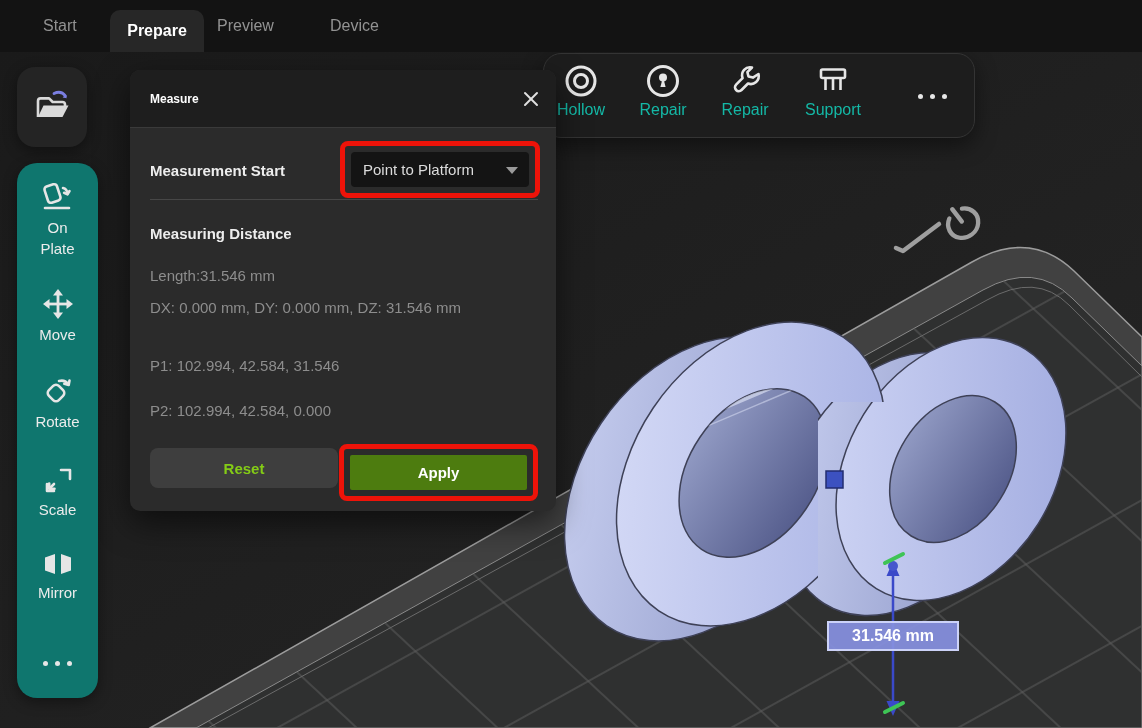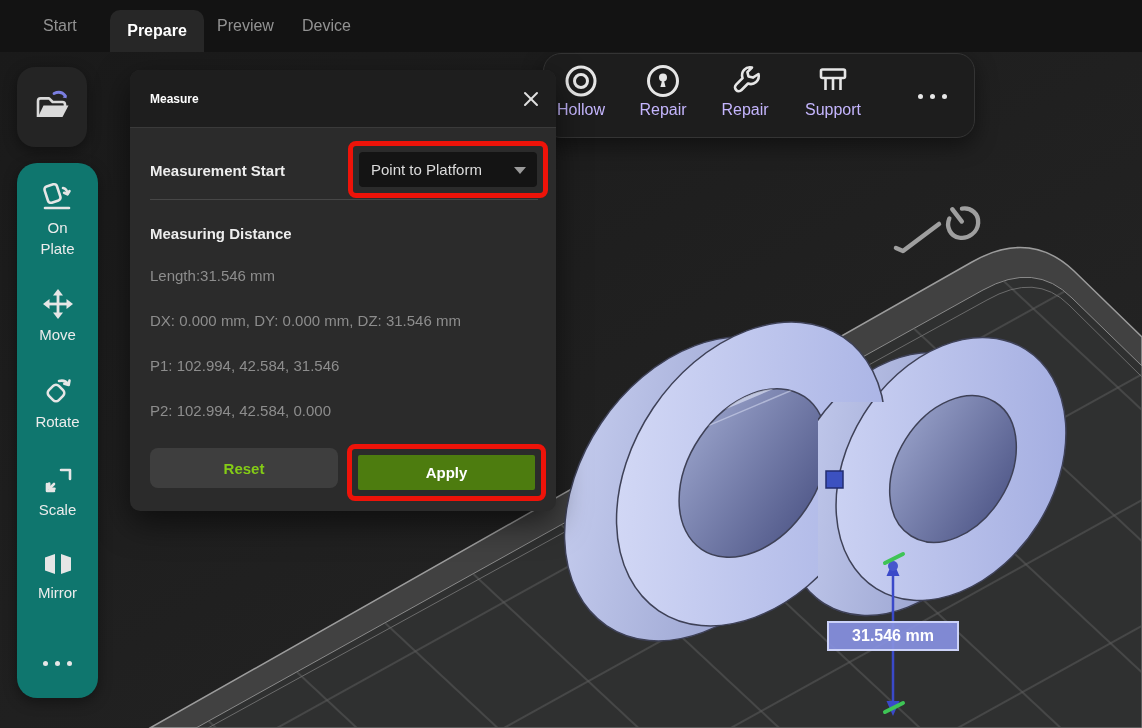--- a/index.html
+++ b/index.html
@@ -4,21 +4,21 @@
 <style>
   * { margin:0; padding:0; box-sizing:border-box; }
   html,body { background:#0e0e0e; }
   body { font-family:"Liberation Sans", sans-serif; }
   .app { position:relative; width:1142px; height:728px; overflow:hidden; background:#1e1e1e; }
 
   
   .topbar { position:absolute; left:0; top:0; width:1142px; height:52px; background:#131313; z-index:40; }
   .tab { position:absolute; top:0; height:52px; display:flex; align-items:center; font-size:16px; color:#929292; cursor:default; }
   .tab-active { top:10px; height:42px; width:94px; left:110px; background:#272727; border-radius:10px 10px 0 0; justify-content:center; color:#ffffff; font-weight:700; }
-  .tab-start { left:43px; } .tab-preview { left:217px; } .tab-device { left:302px; }
+  .tab-start { left:43px; } .tab-preview { left:217px; } .tab-device { left:330px; }
 
   
   .viewport-svg { position:absolute; left:0; top:0; z-index:1; }
   .measure-label { position:absolute; left:827px; top:621px; width:132px; height:30px; z-index:5;
     background:rgba(134,144,224,0.93); border:2px solid #ccd2f8; color:#ffffff; font-size:16px; font-weight:700;
     display:flex; align-items:center; justify-content:center; }
 
   
   .open-btn { position:absolute; left:17px; top:67px; width:70px; height:80px; background:#242424; border-radius:18px; z-index:45;
     display:flex; align-items:center; justify-content:center; box-shadow:0 4px 14px rgba(0,0,0,.4); }
@@ -28,36 +28,36 @@
   .side-item svg { display:block; margin:0 auto 3px auto; }
   .side-label { width:58px; margin:0 auto; }
   .it-onplate { top:19px; } .it-move { top:124px; } .it-rotate { top:213px; }
   .it-scale { top:301px; } .it-mirror { top:386px; } .it-more { top:490px; }
   .dots { display:flex; gap:7px; justify-content:center; align-items:center; height:20px; }
   .dots i { width:5px; height:5px; border-radius:50%; background:#e6e6e6; }
 
   
   .toolbar { position:absolute; left:543px; top:53px; width:432px; height:85px; background:#1d1d1d;
     border:1px solid #343434; border-radius:18px; z-index:20; box-shadow:0 8px 22px rgba(0,0,0,.45); }
-  .tb-item { position:absolute; top:9px; width:72px; text-align:center; color:#c4b5fd; font-size:16px; }
+  .tb-item { position:absolute; top:9px; width:72px; text-align:center; color:#14b8a6; font-size:16px; }
   .tb-item svg { display:block; margin:0 auto 2px auto; }
   .tb-hollow { left:1px; } .tb-holes { left:83px; } .tb-repair { left:165px; } .tb-support { left:253px; }
   .tb-more { left:352px; top:32px; }
 
   
   .dialog { position:absolute; left:130px; top:70px; width:426px; height:441px; background:#2b2b2b; border-radius:10px;
     z-index:30; box-shadow:0 12px 32px rgba(0,0,0,.55); }
   .dlg-header { position:absolute; left:0; top:0; width:426px; height:58px; background:#1e1e1e;
     border-radius:10px 10px 0 0; border-bottom:1px solid #3a3a3a; display:flex; align-items:center; padding-left:20px; }
   .dlg-title { color:#ffffff; font-size:12px; font-weight:700; }
   .dlg-close { position:absolute; right:16px; top:20px; width:18px; height:18px; cursor:pointer; }
   .dlg-label { position:absolute; left:20px; color:#ededed; font-size:15px; font-weight:700; }
   .dlg-gray  { position:absolute; left:20px; color:#8d8d8d; font-size:15px; }
   .dlg-div   { position:absolute; left:20px; top:129px; width:388px; height:1px; background:#474747; }
-  .red-box   { position:absolute; border:5px solid #ee1309; border-radius:8px; z-index:3;margin-left:8px; }
+  .red-box   { position:absolute; border:5px solid #ee1309; border-radius:8px; z-index:3; }
   .rb-dropdown { left:210px; top:71px; width:200px; height:57px; }
   .rb-apply    { left:209px; top:374px; width:199px; height:57px; }
   .dropdown { position:absolute; left:6px; top:6px; right:6px; bottom:6px; background:#141414; border-radius:4px;
     display:flex; align-items:center; padding-left:12px; color:#dcdcdc; font-size:15px; cursor:pointer; }
   .caret { position:absolute; right:11px; top:50%; margin-top:-3px; width:0; height:0;
     border-left:6px solid transparent; border-right:6px solid transparent; border-top:7px solid #9a9a9a; }
   .btn-reset { position:absolute; left:20px; top:378px; width:188px; height:40px; background:#3e3e3e; border-radius:8px;
     color:#84cc16; font-size:15px; font-weight:700; display:flex; align-items:center; justify-content:center; cursor:pointer; }
   .btn-apply { position:absolute; left:6px; top:6px; right:6px; bottom:6px; background:#4d7c0f; border-radius:2px;
     color:#ffffff; font-size:15px; font-weight:700; display:flex; align-items:center; justify-content:center; cursor:pointer; }
@@ -222,21 +222,21 @@
       <div class="dropdown">
         <span>Point to Platform</span>
         <span class="caret"></span>
       </div>
     </div>
 
     <div class="dlg-div"></div>
 
     <div class="dlg-label" style="top:155px;">Measuring Distance</div>
     <div class="dlg-gray" style="top:197px;">Length:31.546 mm</div>
-    <div class="dlg-gray" style="top:242px;text-align:center;">DX: 0.000 mm, DY: 0.000 mm, DZ: 31.546 mm</div>
+    <div class="dlg-gray" style="top:229px;text-align:center;">DX: 0.000 mm, DY: 0.000 mm, DZ: 31.546 mm</div>
     <div class="dlg-gray" style="top:287px;">P1: 102.994, 42.584, 31.546</div>
     <div class="dlg-gray" style="top:332px;">P2: 102.994, 42.584, 0.000</div>
 
     <div class="btn-reset">Reset</div>
     <div class="red-box rb-apply">
       <div class="btn-apply">Apply</div>
     </div>
   </div>
 
   <div class="open-btn">

